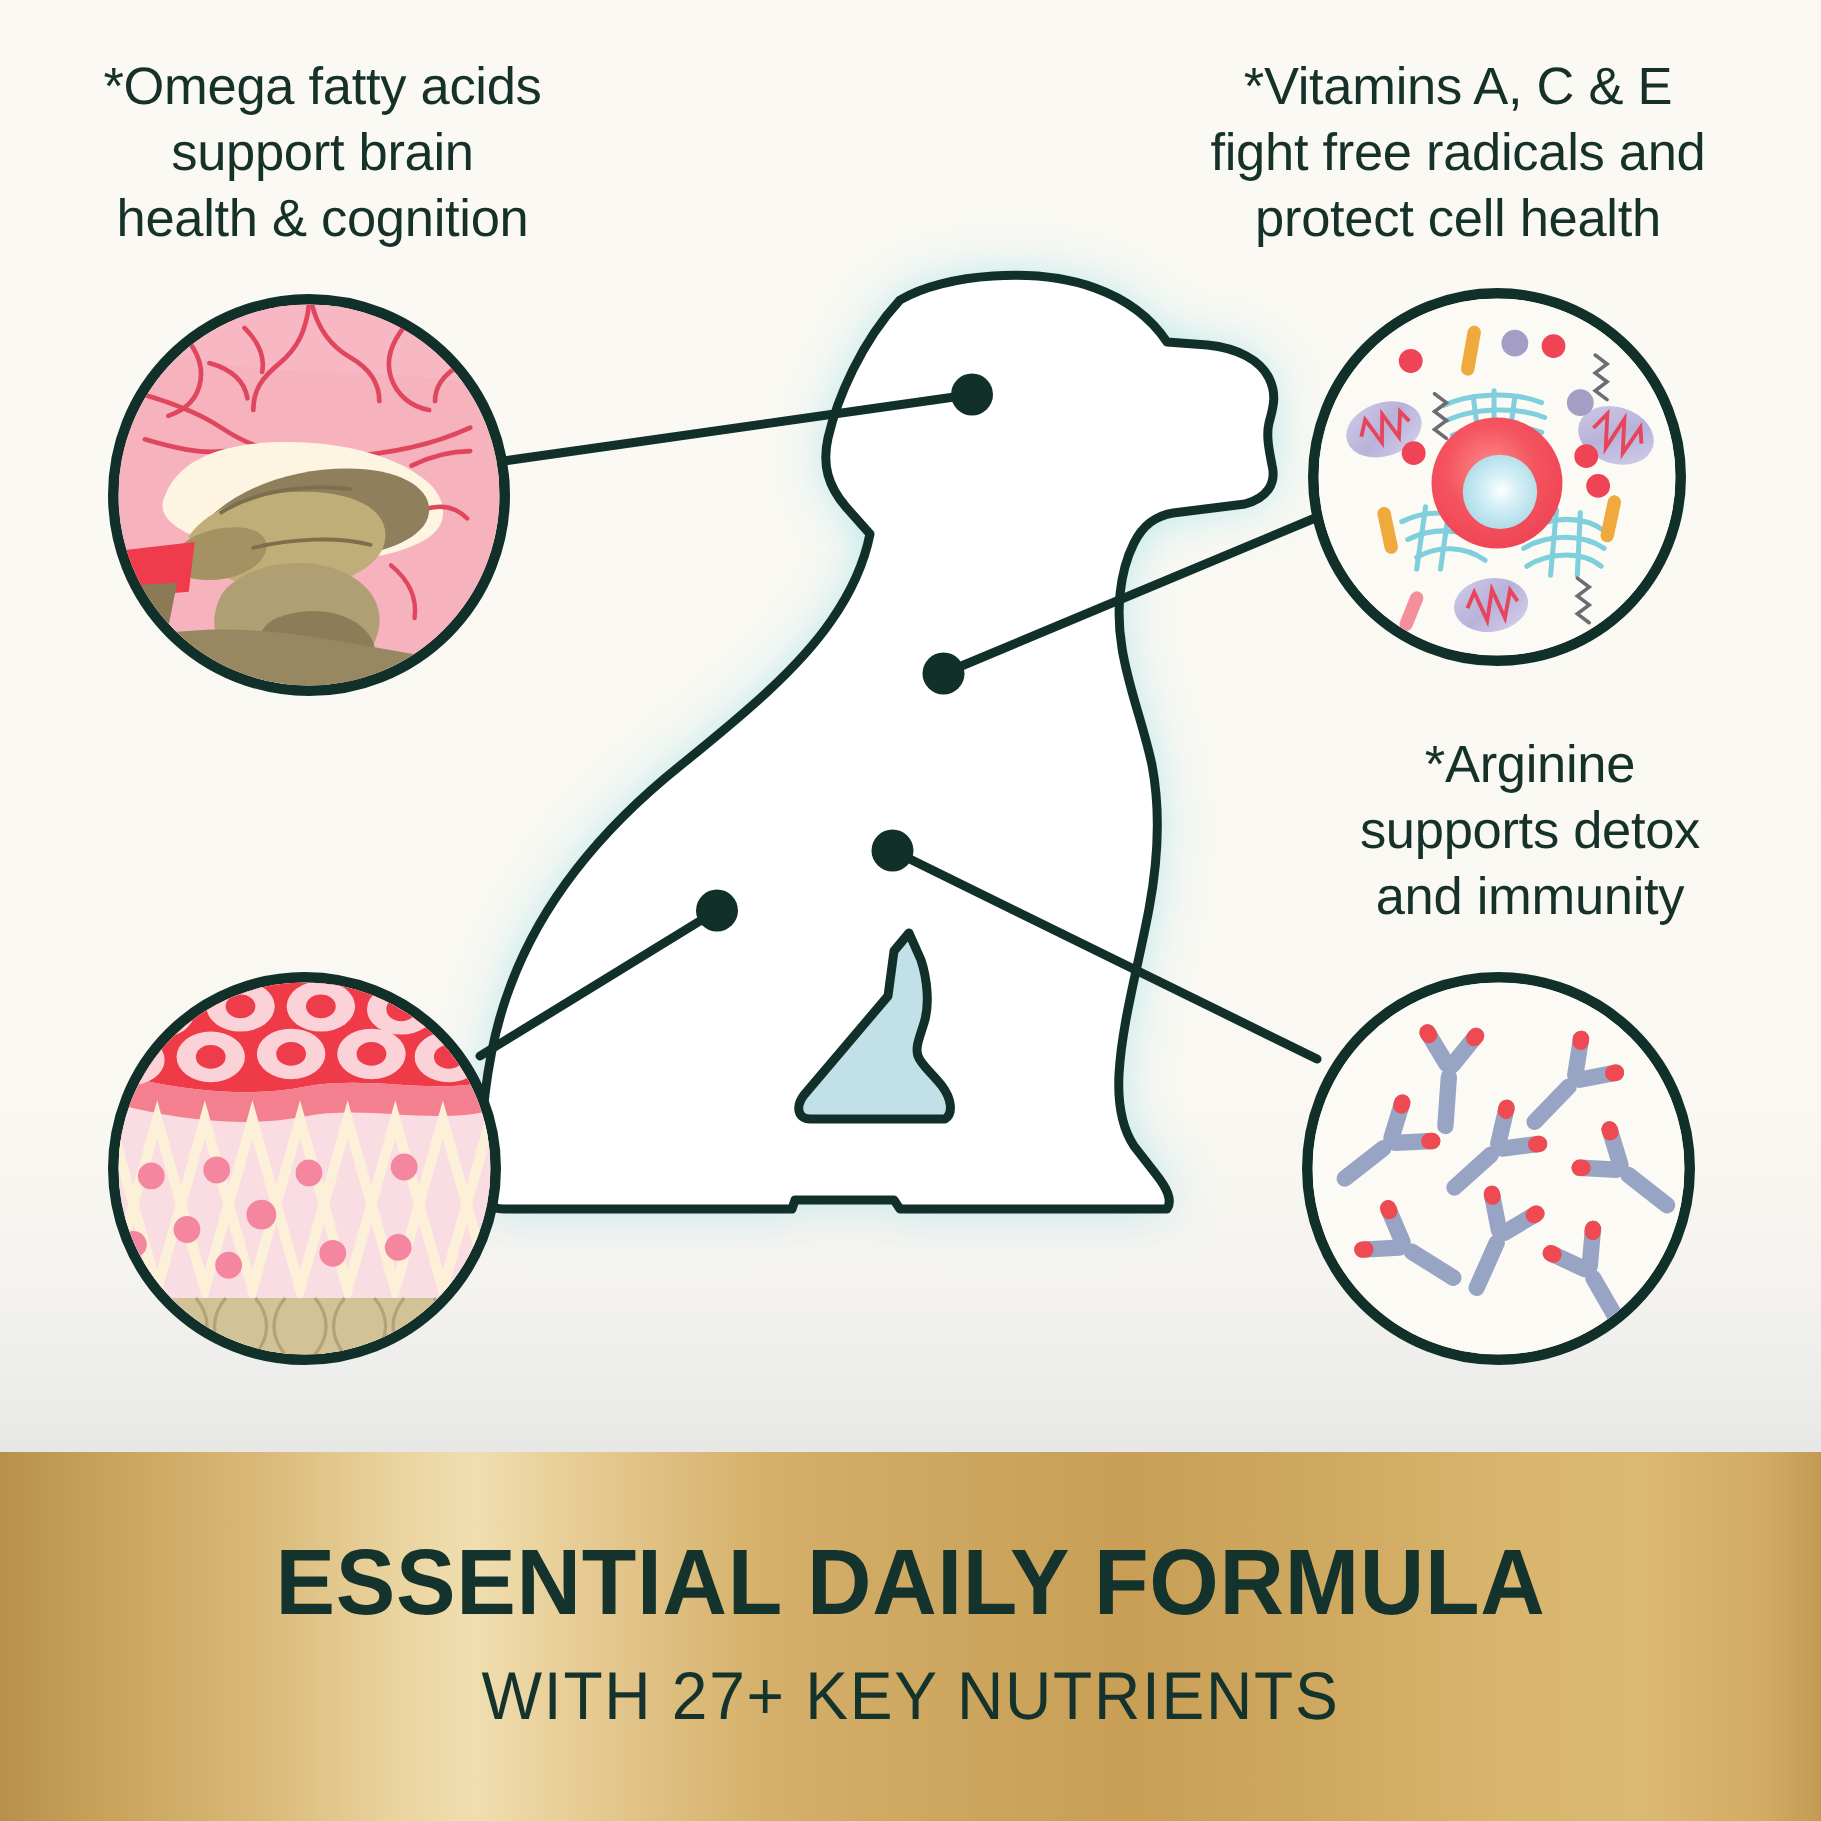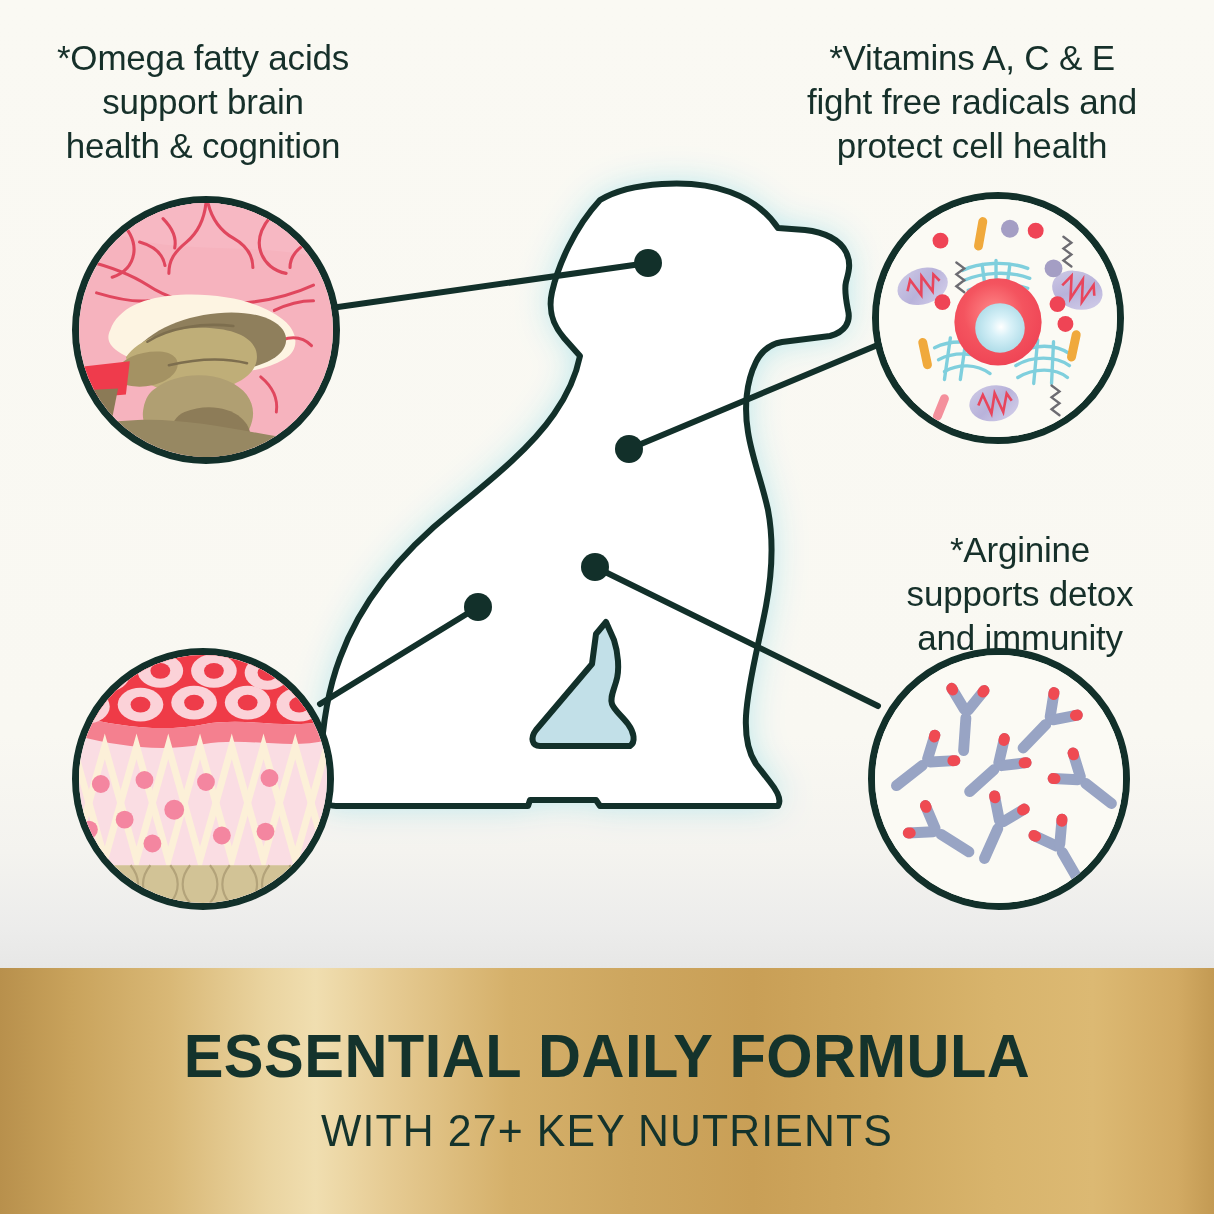--- a/index.html
+++ b/index.html
@@ -52,24 +52,24 @@
   
   .label{
     position:absolute;
     color:#16302a;
     font-size:35px;
     line-height:1.26;
     text-align:center;
     white-space:pre-line;
     letter-spacing:-0.2px;
   }
-  #label-omega  {left:8px;  top:36px;  width:390px;}
+  #label-omega  {left:20px;  top:36px;  width:390px;}
   #label-vitamins{left:772px; top:36px;  width:400px;}
   #label-biotin {left:35px;  top:552px; width:350px;}
-  #label-arginine{left:855px;top:528px; width:330px;}
+  #label-arginine{left:855px;top:488px; width:330px;}
 
   
   .circle{
     position:absolute;border-radius:50%;overflow:hidden;
     border:7px solid #12302a;
     box-sizing:border-box;
     background:#faf9f3;
   }
   #circle-brain   {left:72px; top:196px; width:268px;height:268px;}
   #circle-cell    {left:872px;top:192px; width:252px;height:252px;}

